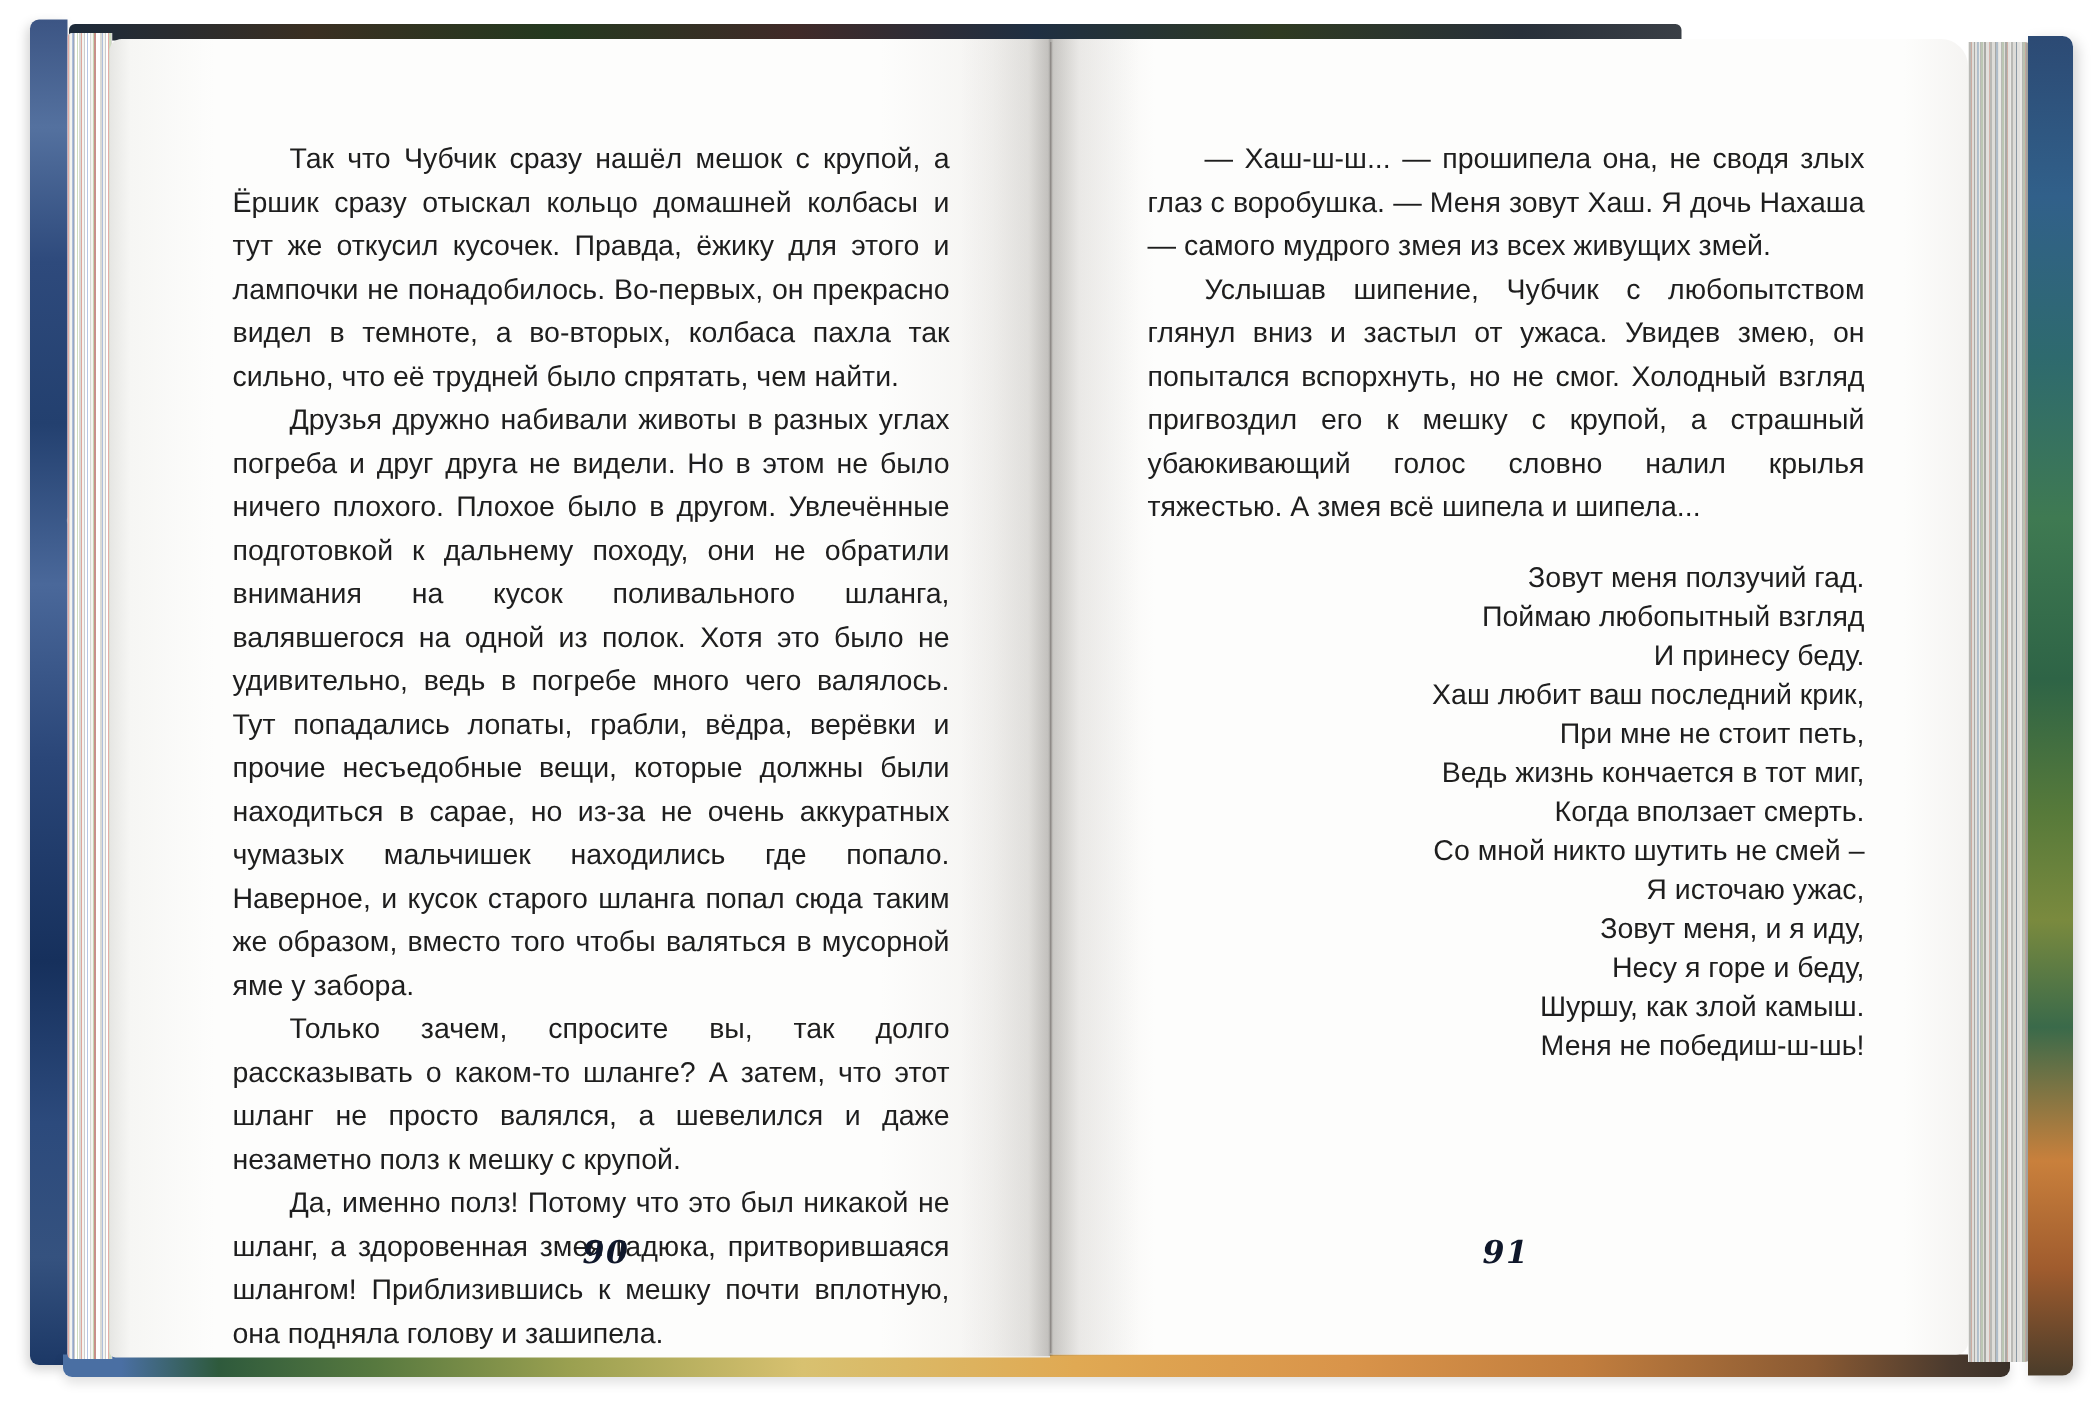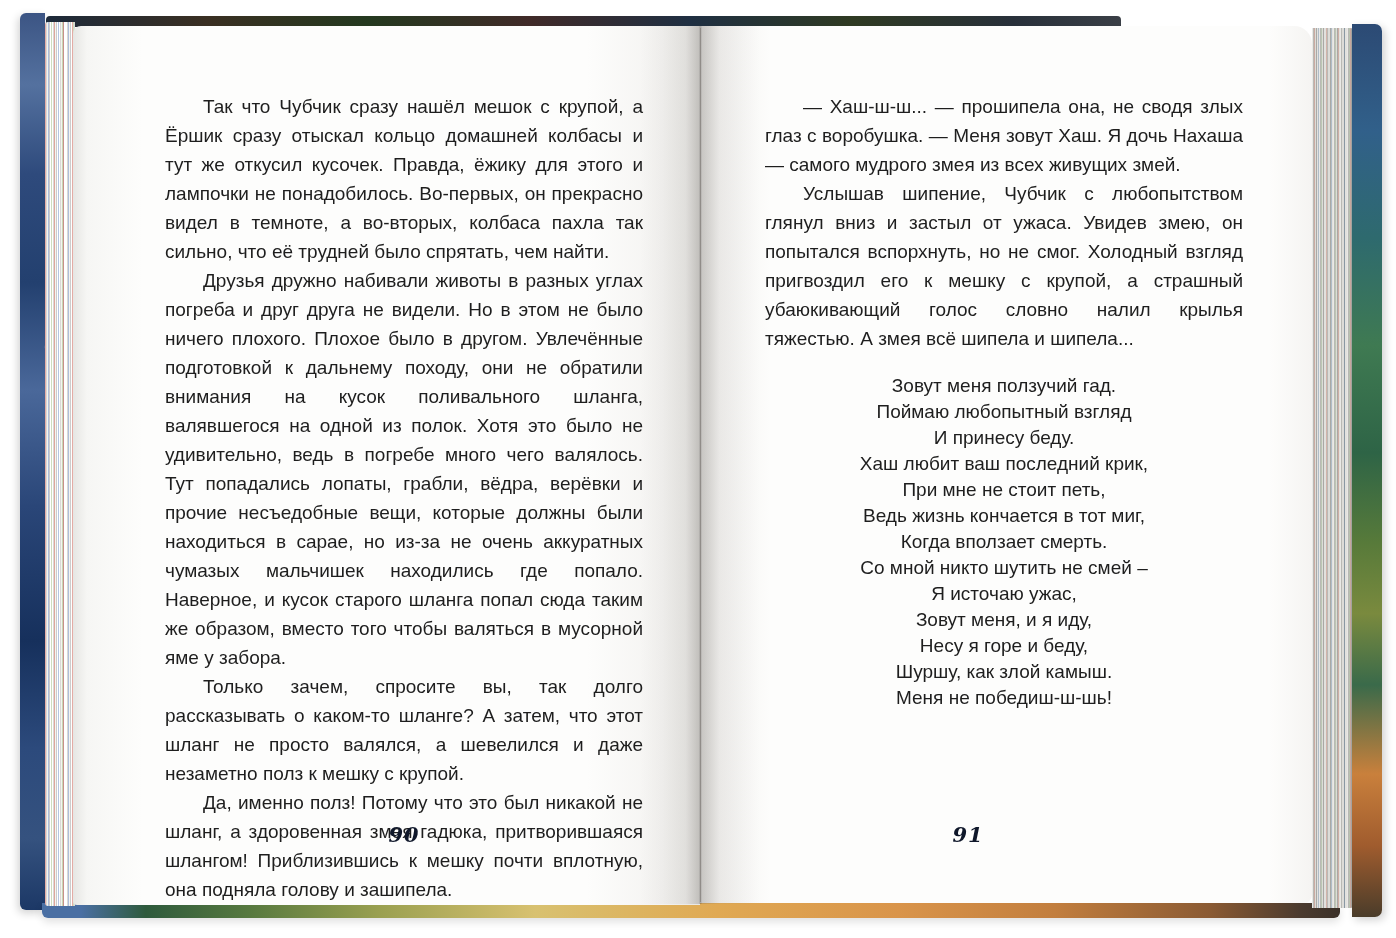--- a/index.html
+++ b/index.html
@@ -75,31 +75,31 @@
     position:absolute;left:640px;top:26px;width:120px;height:878px;pointer-events:none;
     background:linear-gradient(90deg,rgba(0,0,0,0) 0%,rgba(120,115,110,0.10) 38%,
       rgba(90,85,80,0.26) 49%,rgba(60,58,55,0.38) 50%,rgba(90,85,80,0.20) 52%,
       rgba(120,115,110,0.08) 66%,rgba(0,0,0,0) 100%);
   }
   .spine-line{position:absolute;left:700px;top:28px;width:1px;height:874px;
     background:rgba(110,105,100,0.45);}
   
   .text-col{position:absolute;color:#1e1e1e;font-size:19px;line-height:29px;}
   .text-col p{margin:0;text-align:justify;text-indent:38px;}
-  .col-left{left:165px;top:92px;width:478px;}
+  .col-left{left:155px;top:92px;width:478px;}
   .col-right{left:765px;top:92px;width:478px;}
-  .poem{margin-top:20px;text-align:center;line-height:26px;}
+  .poem{margin-top:20px;text-align:right;line-height:26px;}
   .poem div{text-indent:0;}
   .page-num{
     position:absolute;width:478px;text-align:center;top:822px;
     font-family:"DejaVu Serif","Liberation Serif",serif;font-weight:bold;
     font-size:21px;color:#0f172a;letter-spacing:1px;font-style:italic;
   }
   .page-num.left{left:165px;}
-  .page-num.right{left:729px;}
+  .page-num.right{left:765px;}
 </style>
 </head>
 <body>
 
 <div class="scene">
 
   <div class="cover-left">
     <div class="sparkle s1"></div>
     <div class="sparkle s2"></div>
     <div class="sparkle s3"></div>

